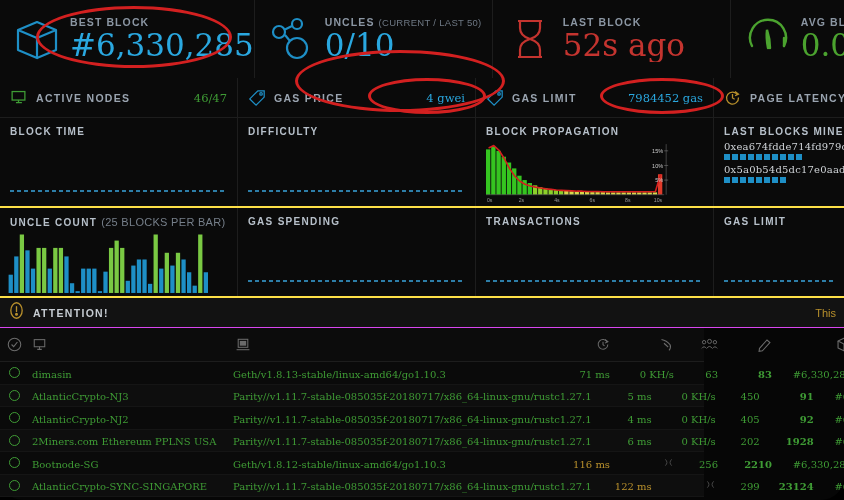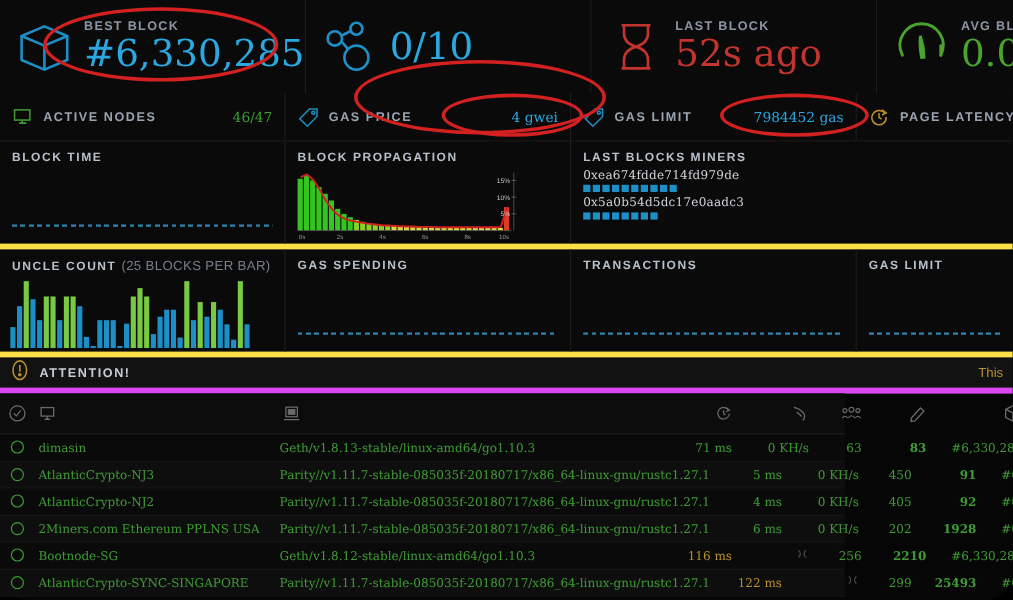--- a/index.html
+++ b/index.html
@@ -42,21 +42,21 @@
   }
   .sm-cell:last-child{ flex:1 1 auto; border-right:none; }
   .sm-ico{ width:26px; flex:0 0 26px; display:flex; align-items:center; }
   .sm-label{
     font-size:10.5px; font-weight:bold; letter-spacing:1.3px;
     color:#9aa4b0; text-transform:uppercase; white-space:nowrap;
   }
   .sm-val{ margin-left:auto; font-size:11.5px; white-space:nowrap; font-family:"DejaVu Serif", serif;}
 
   
-  .chart-row{ display:flex; height:90px; border-bottom:5px solid #fde047; background:#0a0a0a; }
+  .chart-row{ display:flex; height:90px; border-bottom:2px solid #fde047; background:#0a0a0a; }
   .chart-cell{
     flex:0 0 238px; border-right:1px solid #1d1d1d; padding:8px 10px 6px 10px;
     position:relative; overflow:hidden;
   }
   .chart-cell:last-child{ flex:1 1 auto; border-right:none; }
   .chart-title{
     font-size:10px; font-weight:bold; letter-spacing:1.3px; color:#b7c0ca;
     text-transform:uppercase; white-space:nowrap;
   }
   .chart-title .sub{ font-weight:normal; letter-spacing:.3px; font-size:11px; color:#767f8a; }
@@ -70,21 +70,21 @@
   .miner{ margin-top:4px; }
   .miner-addr{
     font-size:10px; color:#d0d4d8; font-family:"DejaVu Serif", serif;
     white-space:nowrap; letter-spacing:.2px;
   }
   .miner-blocks{ margin-top:2px; display:flex; gap:2px; }
   .miner-blocks i{ width:6px; height:6px; background:#1e8fc6; display:block; }
 
   
   .attn{
-    height:30px; background:#121212; border-bottom:5px solid #d946ef;
+    height:30px; background:#121212; border-bottom:1px solid #d946ef;
     display:flex; align-items:center; padding:0 8px; gap:8px;
   }
   .attn-label{
     font-size:10.5px; font-weight:bold; letter-spacing:1.3px; color:#c6ccd2; text-transform:uppercase;
   }
   .attn-msg{ margin-left:auto; font-size:11px; color:#b8902c; white-space:nowrap; }
 
   
   .tbl{ width:704px; background:#0a0a0a; }
   .thead{ display:flex; height:34px; align-items:center; border-bottom:1px solid #1d1d1d; background:#0c0c0c; }
@@ -137,20 +137,23 @@
         <svg width="50" height="50" viewBox="0 0 50 50">
           <g fill="none" stroke="#1e8fc6" stroke-width="2.2">
             <circle cx="12" cy="18" r="6"></circle>
             <circle cx="30" cy="10" r="5"></circle>
             <circle cx="30" cy="34" r="10"></circle>
             <path d="M17 16 L25 12 M18 21 L23 27"></path>
           </g>
         </svg>
       </div>
       <div class="big-text">
+        <div class="big-label">
+          <span>Uncles</span> <span class="sub">(current / last 50)</span>
+        </div>
         <div class="big-value v-blue">0/10</div>
       </div>
     </div>
 
     <div class="big-cell">
       <div class="big-icon">
         <svg width="50" height="50" viewBox="0 0 50 50">
           <g fill="none" stroke="#c4342f" stroke-width="2.2" stroke-linejoin="round">
             <path d="M13 7 L37 7 M13 43 L37 43"></path>
             <path d="M15 7 L15 14 Q15 22 25 25 Q35 28 35 36 L35 43"></path>
@@ -237,20 +240,24 @@
     </div>
   </div>
 
   <div class="chart-row">
 
     <div class="chart-cell">
       <div class="chart-title">Block Time</div>
       <div class="empty-line"></div>
     </div>
 
+    <div class="chart-cell">
+      <div class="chart-title">Difficulty</div>
+      <div class="empty-line"></div>
+    </div>
 
     <div class="chart-cell">
       <div class="chart-title">Block Propagation</div>
       <div class="svg-wrap">
         <svg id="propSvg" width="100%" height="100%" viewBox="0 0 224 62" preserveAspectRatio="none">
             <rect x="2.00" y="9.08" width="4.34" height="43.92" fill="#35c520"></rect>
             <rect x="7.24" y="6.25" width="4.34" height="46.75" fill="#35c520"></rect>
             <rect x="12.47" y="10.50" width="4.34" height="42.50" fill="#35c520"></rect>
             <rect x="17.71" y="16.17" width="4.34" height="36.83" fill="#35c520"></rect>
             <rect x="22.94" y="21.83" width="4.34" height="31.17" fill="#35c520"></rect>
@@ -563,21 +570,21 @@
           <div class="c-client"><span class="cellTxt">Parity//v1.11.7-stable-085035f-20180717/x86_64-linux-gnu/rustc1.27.1</span></div>
           <div class="c-lat"><span class="cellTxt amber">122 ms</span></div>
           <div class="c-hash" style="display: flex; justify-content: flex-end; align-items: center;">
             <span><svg width="11" height="11" viewBox="0 0 14 14">
                 <g fill="none" stroke="#4a4a4a" stroke-width="1.2">
                   <path d="M3 3 Q7 7 3 11 M11 3 Q7 7 11 11"></path>
                 </g>
               </svg></span>
           </div>
           <div class="c-peers"><span class="cellTxt">299</span></div>
-          <div class="c-txn"><span class="cellTxt">25493</span></div>
+          <div class="c-txn"><span class="cellTxt">23124</span></div>
           <div class="c-block"><span class="cellTxt">#6,330,285</span></div>
         </div>
       </div>
   </div>
 
   <div id="annoLayer">
       <div class="ellipse" style="left: 36px; top: 6px; width: 196px; height: 62px; border-color: rgb(211, 32, 32);"></div>
       <div class="ellipse" style="left: 295px; top: 50px; width: 210px; height: 62px; border-color: rgb(211, 32, 32);"></div>
       <div class="ellipse" style="left: 368px; top: 78px; width: 118px; height: 36px; border-color: rgb(211, 32, 32);"></div>
       <div class="ellipse" style="left: 600px; top: 78px; width: 124px; height: 36px; border-color: rgb(211, 32, 32);"></div>

